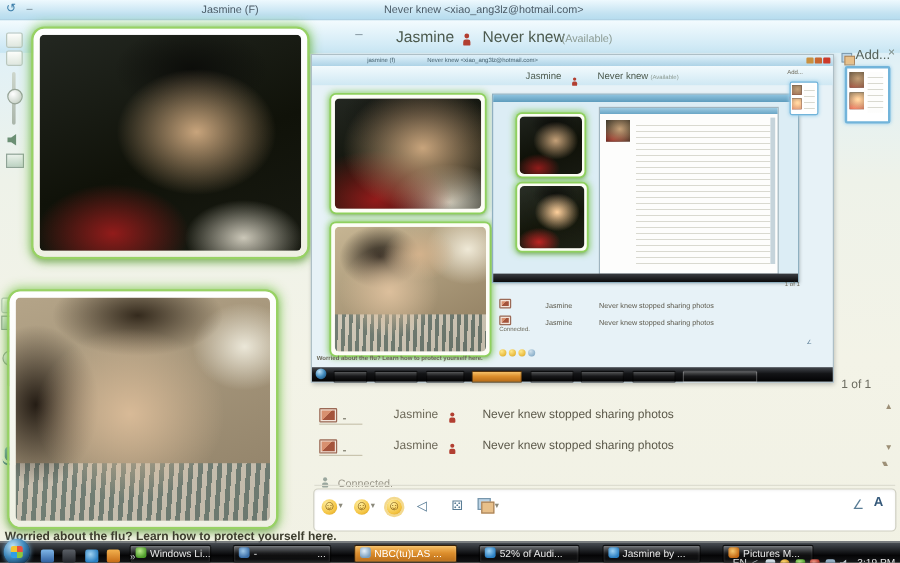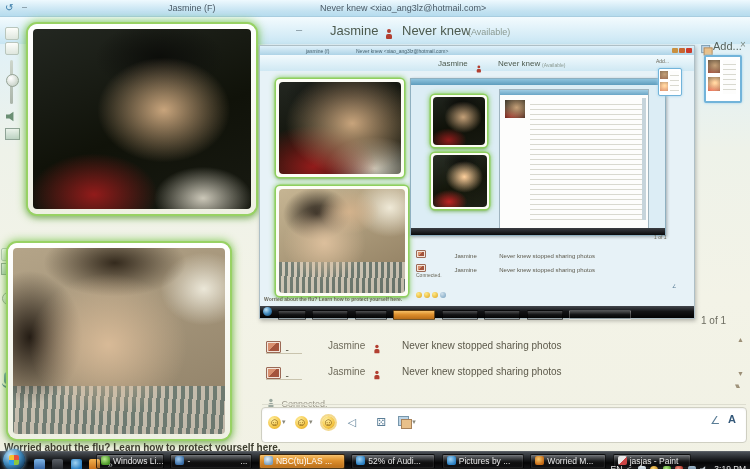--- a/index.html
+++ b/index.html
@@ -104,21 +104,21 @@
   
   .flu{font-size:10px;font-weight:bold;color:#3d3d2e;}
   .taskbar{left:0;top:451px;width:750px;height:18px;
     background:linear-gradient(#4a4f55,#1b1d20 40%,#050506 60%,#17181a);border-top:1px solid #5b6066;}
   .orb{width:22px;height:22px;border-radius:50%;left:3px;top:-3px;
     background:radial-gradient(circle at 35% 28%,#bfe3f8,#3f88bb 45%,#123a5e 80%);
     box-shadow:0 0 4px rgba(120,190,240,.8);}
   .orbflag{position:absolute;left:6px;top:6px;width:10px;height:10px;border-radius:2px;
     background:conic-gradient(#e8513f 0 25%,#8cc63f 0 50%,#2f9ee8 0 75%,#f4c430 0);}
   .ql{width:11px;height:11px;border-radius:2px;display:inline-block;margin-right:3px;vertical-align:middle;}
-  .tb-btn{display:inline-block;height:13px;margin:2px 2px 0 0;border-radius:2px;padding:0 4px;
+  .tb-btn{display:inline-block;height:13px;margin:2px 2px 0 12px;border-radius:2px;padding:0 4px;
     background:linear-gradient(rgba(255,255,255,.28),rgba(255,255,255,.06) 45%,rgba(0,0,0,.25));
     border:1px solid rgba(0,0,0,.7);box-shadow:inset 0 0 2px rgba(255,255,255,.25);
     font-size:8.5px;color:#e8e8e8;line-height:13px;white-space:nowrap;overflow:hidden;}
   .tb-btn.orange{background:linear-gradient(#f6c067,#dd8f2d 45%,#b96d18);color:#fff;}
   .tb-ico{display:inline-block;width:9px;height:9px;border-radius:2px;vertical-align:-1px;margin-right:3px;}
   .tray{font-size:8.5px;color:#e4e4e4;}
   .trayico{display:inline-block;width:8px;height:8px;border-radius:2px;margin-left:2px;vertical-align:middle;}
 </style>
 </head>
 <body>
@@ -315,22 +315,22 @@
       <i class="ql" style="background:linear-gradient(#5a5f66,#23262b);"></i>
       <i class="ql" style="background:radial-gradient(circle at 40% 35%,#9fd2f2,#2a7fc2 70%);"></i>
       <i class="ql" style="background:linear-gradient(#f3b14e,#c56a15);"></i>
       <span style="color:#cfd4d9;font-size:9px;vertical-align:middle;">»</span>
     </div>
     <div class="abs" style="left:96px;top:0;">
       <span class="tb-btn" style="width:58px;"><i class="tb-ico" style="background:radial-gradient(circle at 40% 35%,#b8e98a,#4d9a2a 70%);"></i><span>Windows Li...</span></span>
       <span class="tb-btn" style="width:72px;"><i class="tb-ico" style="background:radial-gradient(circle at 40% 35%,#9fc7e8,#3a6ea8 70%);"></i><span>-</span><span style="float:right;">...</span></span>
       <span class="tb-btn orange" style="width:76px;"><i class="tb-ico" style="background:radial-gradient(circle at 40% 35%,#e8f2fa,#7aa0c0 70%);"></i><span>NBC(tu)LAS ...</span></span>
       <span class="tb-btn" style="width:74px;"><i class="tb-ico" style="background:radial-gradient(circle at 40% 35%,#9fd2f2,#2a7fc2 70%);"></i><span>52% of Audi...</span></span>
-      <span class="tb-btn" style="width:72px;"><i class="tb-ico" style="background:radial-gradient(circle at 40% 35%,#9fd2f2,#2a7fc2 70%);"></i><span>Pictures by ...</span></span>
-      <span class="tb-btn" style="width:66px;"><i class="tb-ico" style="background:radial-gradient(circle at 40% 35%,#f6c66a,#c56a15 70%);"></i><span>Worried M...</span></span>
+      <span class="tb-btn" style="width:72px;"><i class="tb-ico" style="background:radial-gradient(circle at 40% 35%,#9fd2f2,#2a7fc2 70%);"></i><span>Jasmine by ...</span></span>
+      <span class="tb-btn" style="width:66px;"><i class="tb-ico" style="background:radial-gradient(circle at 40% 35%,#f6c66a,#c56a15 70%);"></i><span>Pictures M...</span></span>
       <span class="tb-btn" style="width:68px;"><i class="tb-ico" style="background:linear-gradient(135deg,#e8e8e8 50%,#c44 50%);"></i><span>jasjas - Paint</span></span>
     </div>
     <div class="abs tray" style="right:4px;top:12px;">
       <span>EN</span>
       <span style="margin:0 2px;color:#aeb4ba;">&lt;</span>
       <i class="trayico" style="background:linear-gradient(#dfe8ee,#7d95a8);"></i>
       <i class="trayico" style="background:radial-gradient(circle at 40% 35%,#ffd977,#c78a1e 70%);border-radius:50%;"></i>
       <i class="trayico" style="background:radial-gradient(circle at 40% 35%,#b8e98a,#4d9a2a 70%);"></i>
       <i class="trayico" style="background:radial-gradient(circle at 40% 35%,#f09a8a,#b03325 70%);"></i>
       <i class="trayico" style="background:linear-gradient(#9fb8cc,#56748c);"></i>

